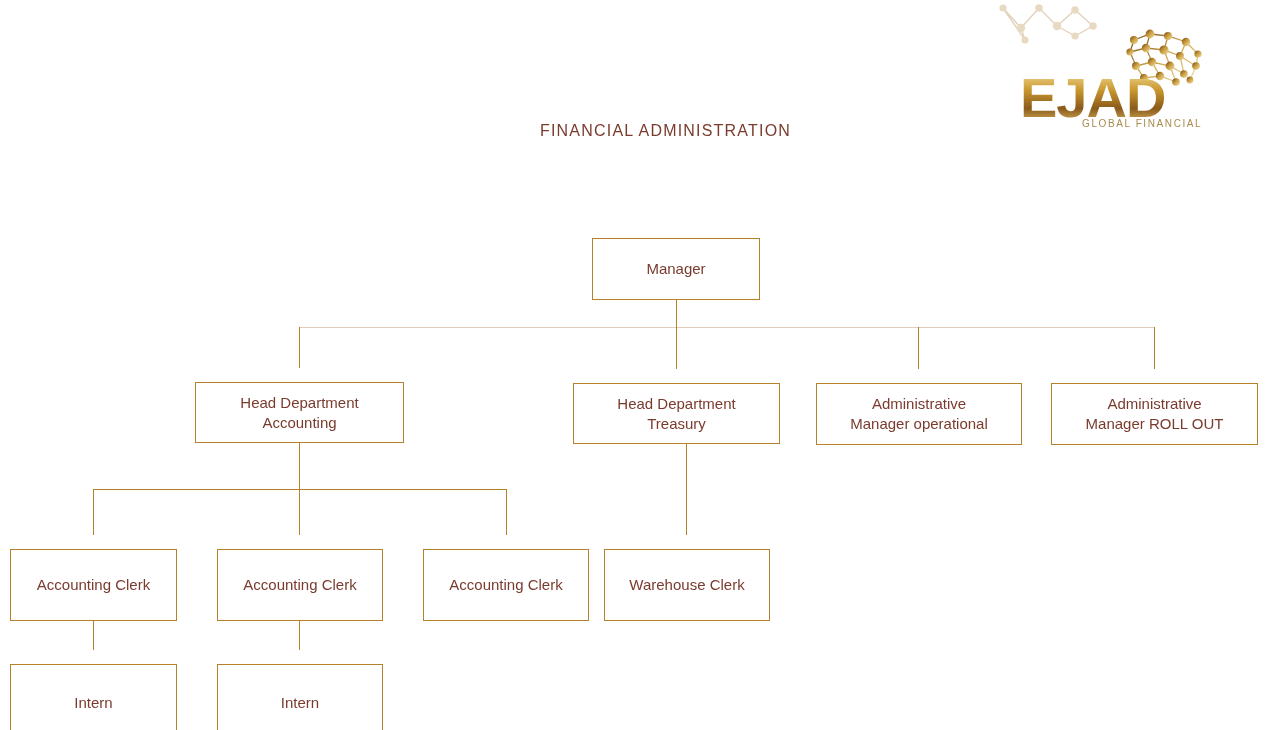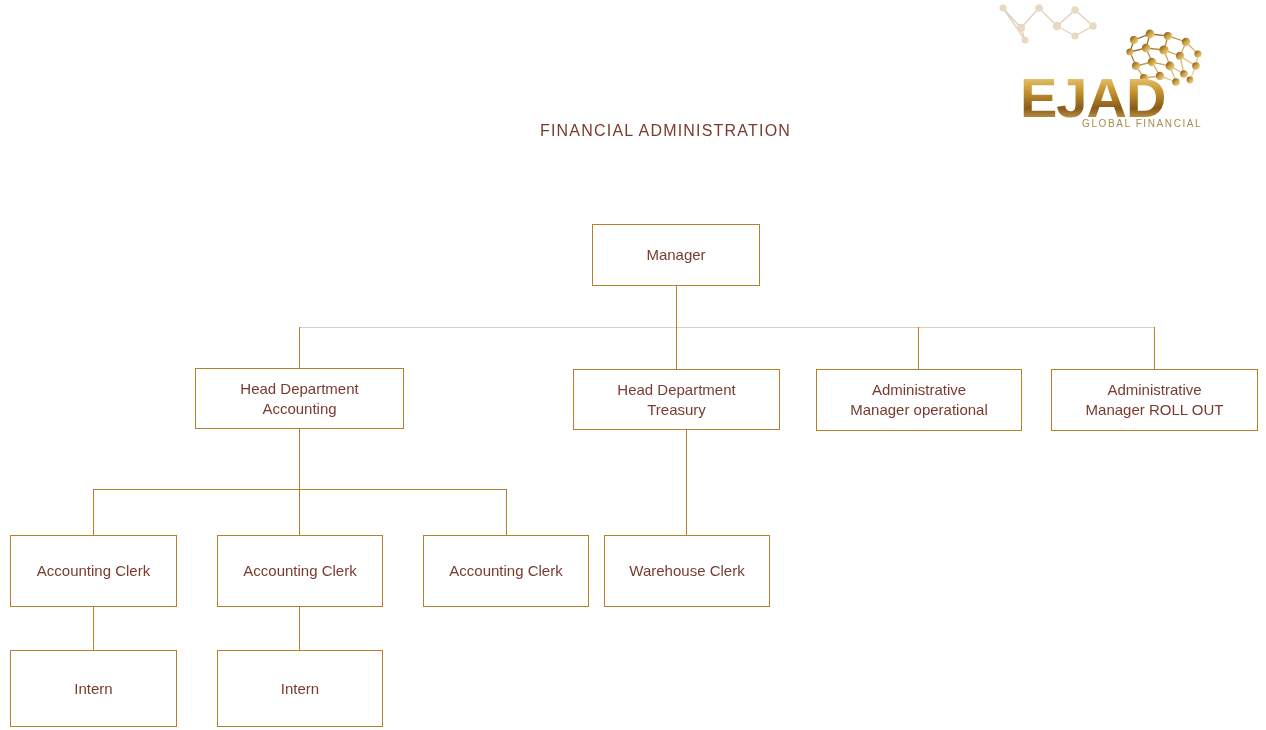--- a/index.html
+++ b/index.html
@@ -31,21 +31,21 @@
   .logo-sub{
     position:absolute;left:92px;top:118px;
     font-size:10px;letter-spacing:1.6px;color:#a98a4e;white-space:nowrap;
   }
 
   
   .node{
     position:absolute;box-sizing:border-box;
     border:1px solid #b5822b;background:#ffffff;
     color:#7a3b2e;display:flex;align-items:center;justify-content:center;
-    text-align:center;font-size:15px;line-height:20px;
+    text-align:center;font-size:15px;line-height:20px;margin-top:14px;
   }
   .node .lbl{display:block;white-space:pre-line;}
 
   
   .ln{position:absolute;background:#b5822b;}
   .ln.v{width:1px;}
   .ln.h{height:1px;}
   .ln.faint{background:#e0cdbe;}
 </style>
 </head>

